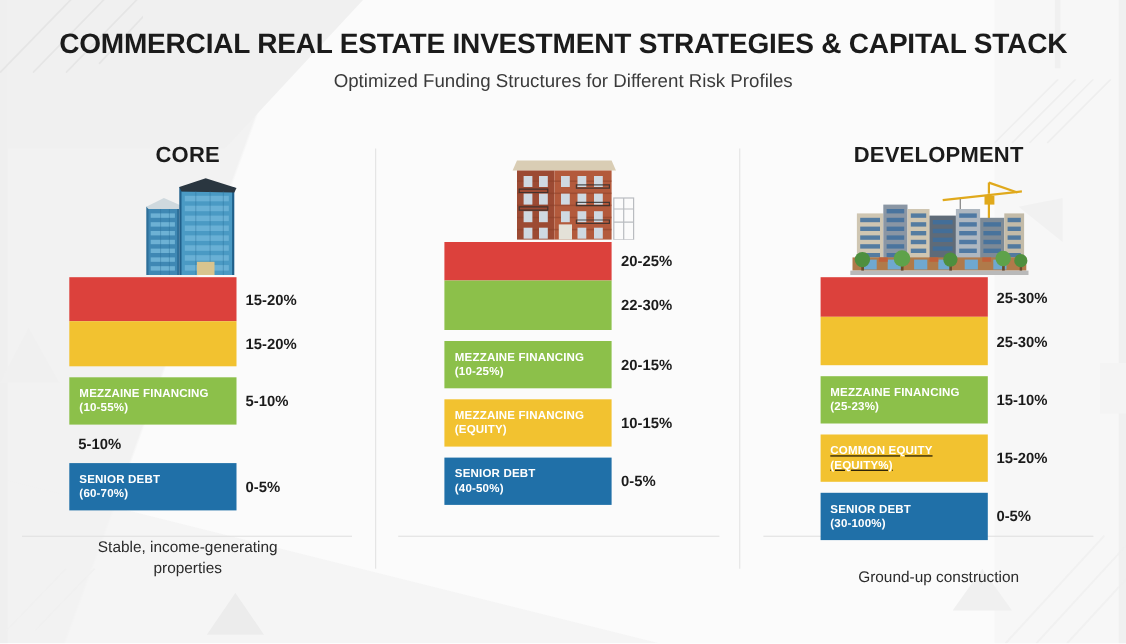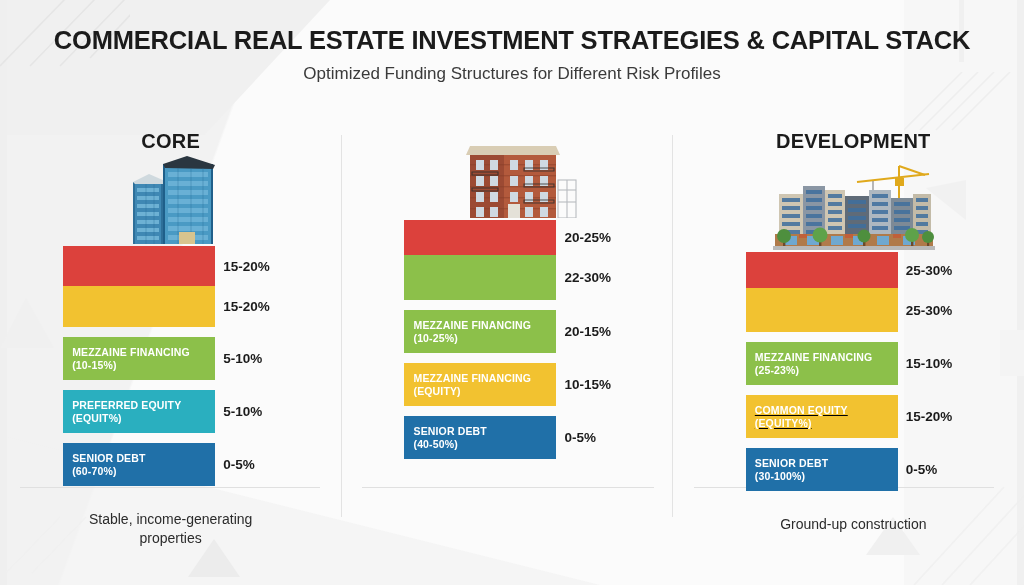--- a/index.html
+++ b/index.html
@@ -316,30 +316,26 @@
           </div>
           <div class="gap-sm" style="height: 0px;"></div>
           <div class="band-row">
             <div class="band plain" style="background: rgb(242, 194, 48); height: 41px;"></div>
             <div class="pct">15-20%</div>
           </div>
           <div class="gap-lg" style="height: 10px;"></div>
           <div class="band-row">
             <div class="band" style="background: rgb(140, 192, 74); height: 43px;">
               <div class="band-l1">MEZZAINE FINANCING</div>
-              <div class="band-l2">(10-15%)</div>
+              <div class="band-l2">(10-55%)</div>
             </div>
             <div class="pct">5-10%</div>
           </div>
           <div class="gap-lg" style="height: 10px;"></div>
           <div class="band-row">
-            <div class="band" style="background: rgb(42, 175, 191); height: 43px;">
-              <div class="band-l1">PREFERRED EQUITY</div>
-              <div class="band-l2">(EQUIT%)</div>
-            </div>
             <div class="pct">5-10%</div>
           </div>
           <div class="gap-lg" style="height: 10px;"></div>
           <div class="band-row">
             <div class="band" style="background: rgb(32, 112, 168); height: 43px;">
               <div class="band-l1">SENIOR DEBT</div>
               <div class="band-l2">(60-70%)</div>
             </div>
             <div class="pct">0-5%</div>
           </div>

